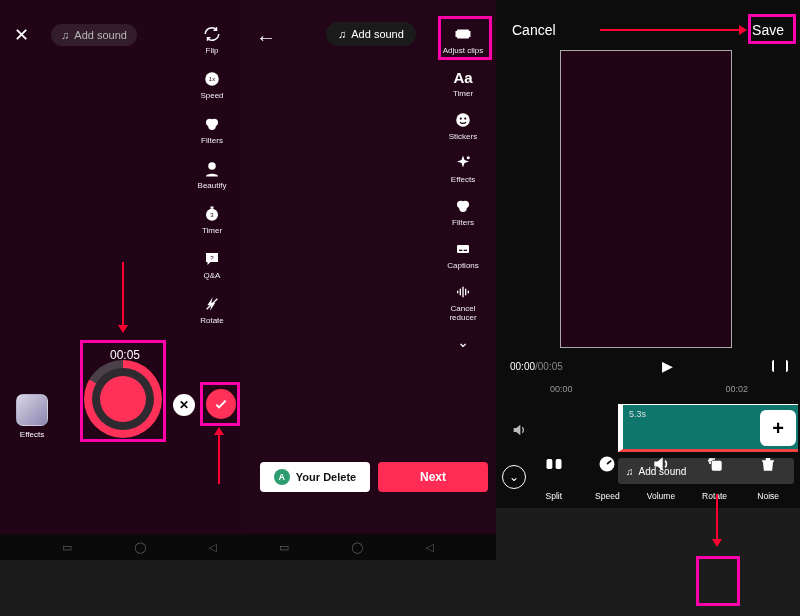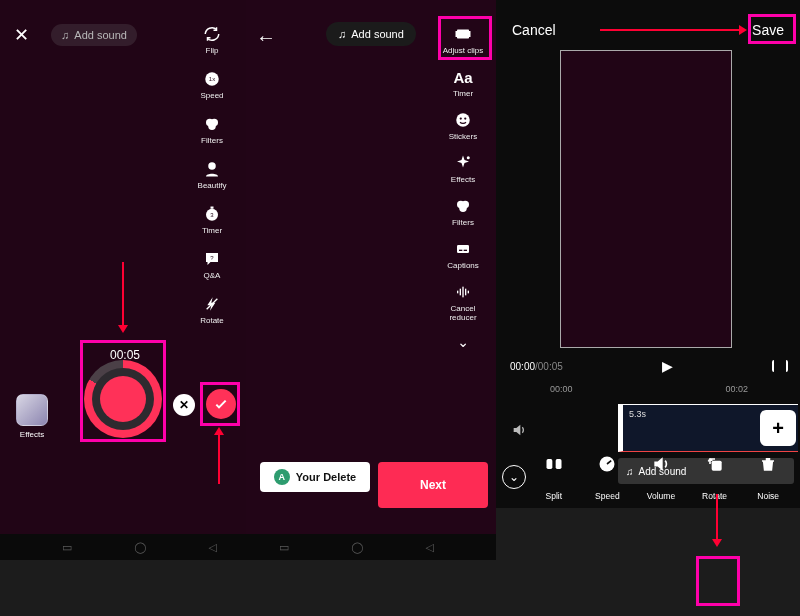--- a/index.html
+++ b/index.html
@@ -84,42 +84,42 @@
   }
   .p2-tools { position: absolute; right: 6px; top: 24px; width: 54px; display:flex; flex-direction:column; gap: 12px; align-items:center;}
   .chev-down { font-size: 14px; color:#fff; }
 
   .yourstory {
     position: absolute; left: 260px; top: 462px; width: 110px; height: 30px; background:#fff; border-radius:4px;
     color:#111; font-size:11px; font-weight:600; display:flex; align-items:center; justify-content:center; gap:6px;
   }
   .yourstory .av { width:16px;height:16px;border-radius:50%;background:#2d9c6f;display:flex;align-items:center;justify-content:center;font-size:9px;color:#fff;}
   .next-btn {
-    position: absolute; left: 378px; top: 462px; width: 110px; height: 46px; background:#fe2b54; border-radius:4px;
+    position: absolute; left: 378px; top: 462px; width: 110px; height: 30px; background:#fe2b54; border-radius:4px;
     color:#fff; font-size:12px; font-weight:600; display:flex; align-items:center; justify-content:center;
   }
 
   
   .p3-top { position: absolute; top: 22px; left: 0; width: 304px; display:flex; justify-content:space-between; align-items:center; padding: 0 16px; }
   .p3-top span { font-size: 14px; }
   .save { font-weight:400; }
   .preview {
     position: absolute; left: 64px; top: 50px; width: 172px; height: 298px;
     border: 1px solid #aaa; background: #210516;
   }
   .playbar { position: absolute; left: 14px; top: 358px; width: 278px; display:flex; align-items:center; font-size:10px;}
   .playbar .t2 { color:#888; }
   .playbar .play { flex: 1; text-align:center; font-size: 14px; }
   .playbar .full { width:16px;height:12px;border:2px solid #fff; border-radius:2px; position:relative;}
   .playbar .full:before,.playbar .full:after{content:'';position:absolute;background:#0c0c0c;width:8px;height:20px;top:-4px;}
   .playbar .full:before{left:4px}
 
   .timeline { position: absolute; left: 14px; top: 384px; width: 278px; font-size: 9px; color:#999; display:flex; justify-content:space-between; padding: 0 40px;}
   .vol-ic { position: absolute; left: 14px; top: 422px; font-size: 14px; color:#bbb;}
-  .clip-strip { position: absolute; left: 122px; top: 404px; width: 180px; height: 48px; background: #0f172a; border-left:5px solid #fff; border-top:1px solid #fff; border-bottom:1px solid #ef4444;}
+  .clip-strip { position: absolute; left: 122px; top: 404px; width: 180px; height: 48px; background: #0f766e; border-left:5px solid #fff; border-top:1px solid #fff; border-bottom:3px solid #ef4444;}
   .clip-strip .dur { position:absolute; left:6px; top:4px; font-size:9px; color:#ddd;}
   .clip-add { position:absolute; right:4px; top:410px; width:36px;height:36px;background:#fff;border-radius:6px;color:#000;font-size:20px;font-weight:700;display:flex;align-items:center;justify-content:center;}
   .sound-strip { position: absolute; left: 122px; top: 458px; width: 176px; height: 26px; background:#343434; border-radius:3px; font-size:10px; color:#fff; padding-left:8px; display:flex; align-items:center; gap:5px;}
 
   .p3-bottom { position: absolute; left: 0; bottom: 0; width: 304px; height: 62px; display:flex; align-items:center; padding: 0 6px; gap: 2px; }
   .p3-bottom .col { flex:1; display:flex; flex-direction:column; align-items:center; gap:4px; }
   .p3-bottom .ic { width:22px;height:22px; display:flex;align-items:center;justify-content:center;}
   .p3-bottom .lbl { font-size:8.5px;margin-top:12px; }
   .caret { width:24px;height:24px;border-radius:50%;border:1.5px solid #fff;display:flex;align-items:center;justify-content:center;font-size:12px;}
 

